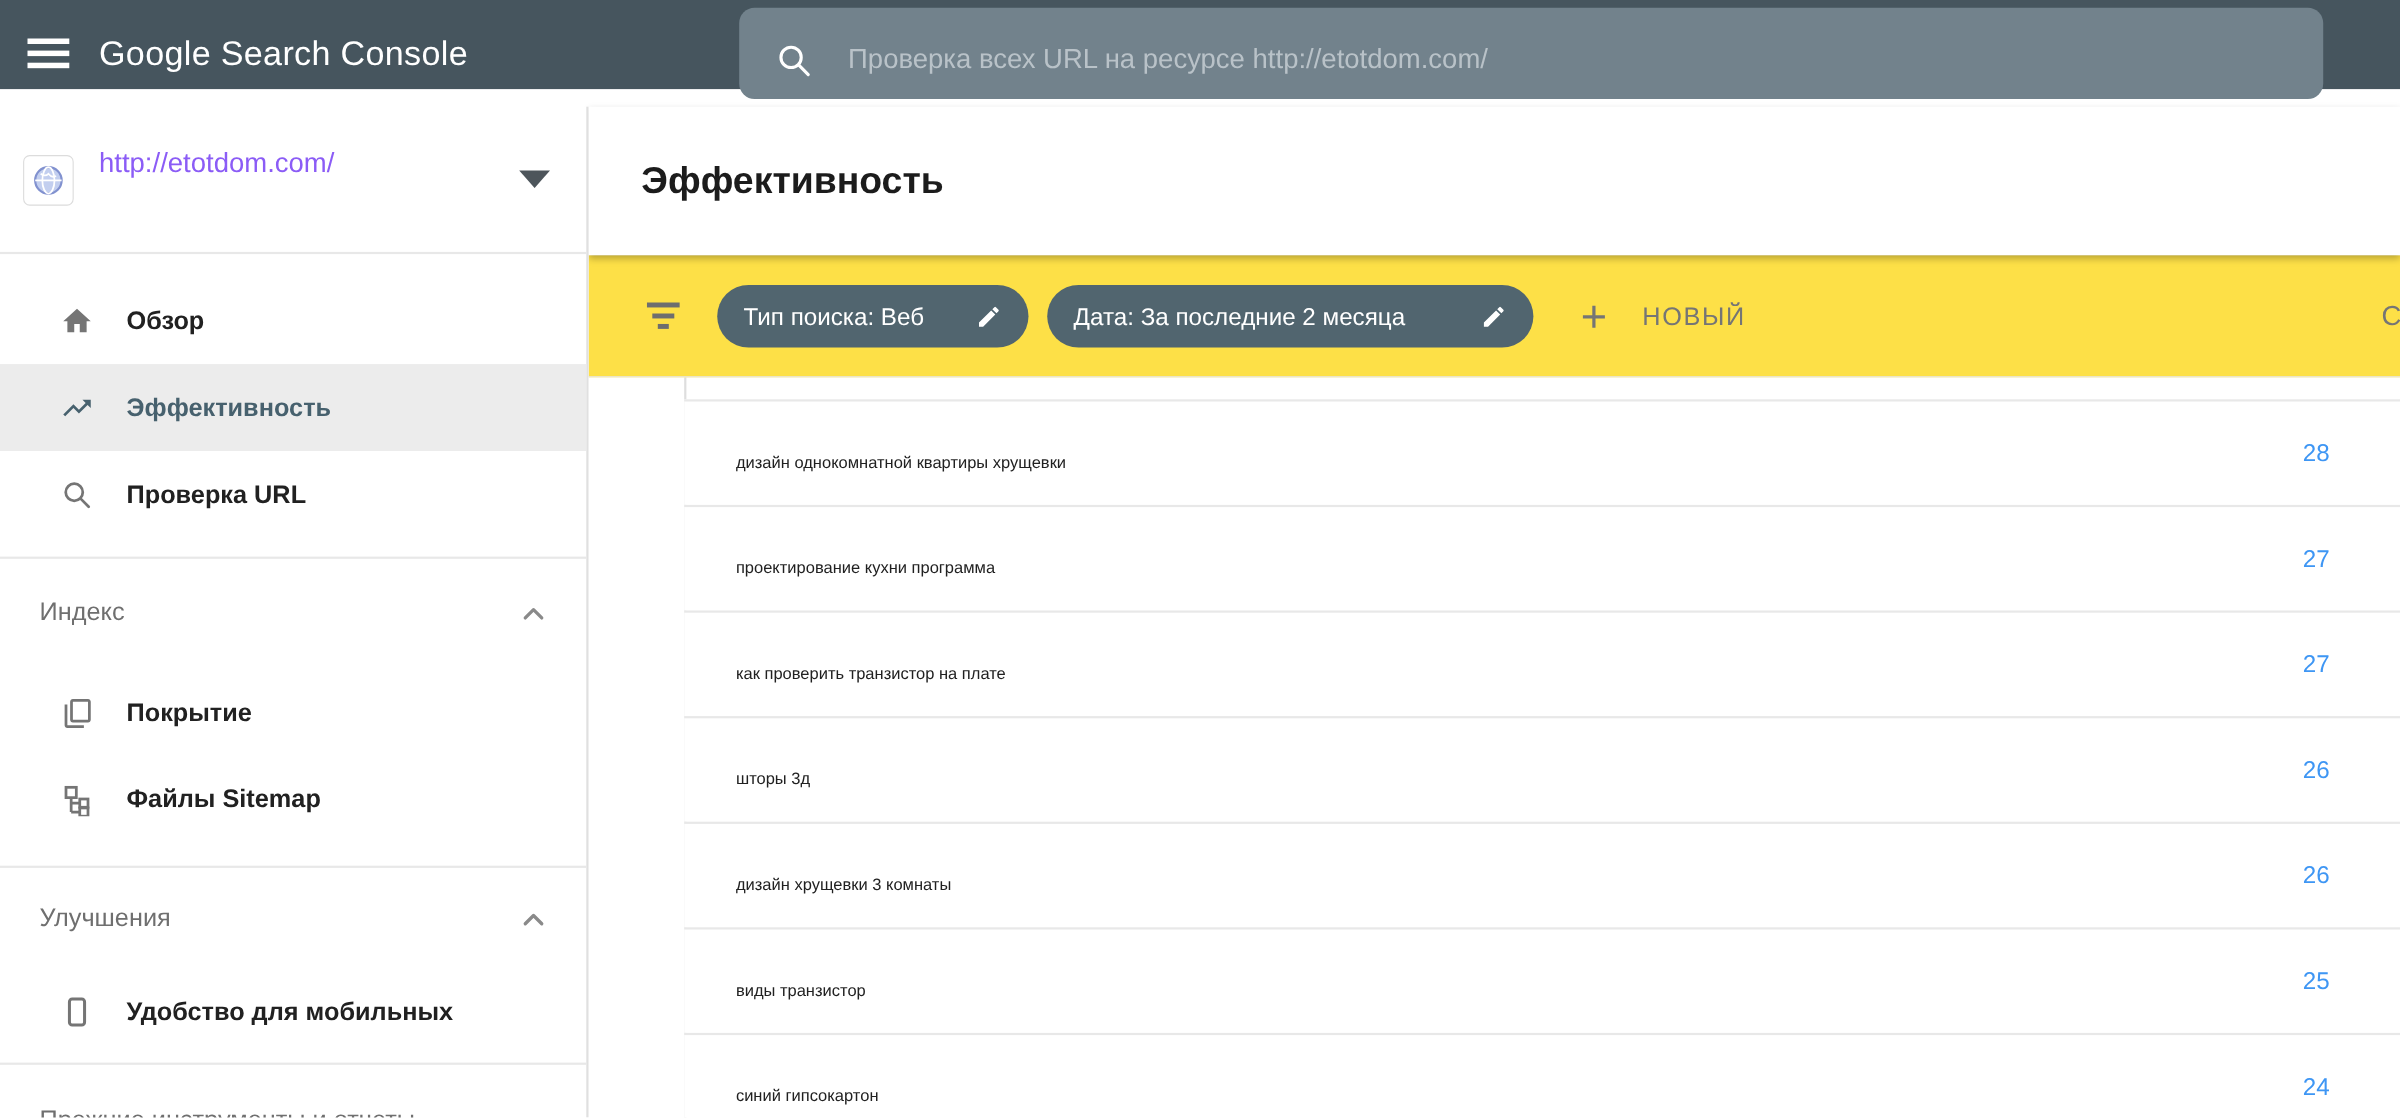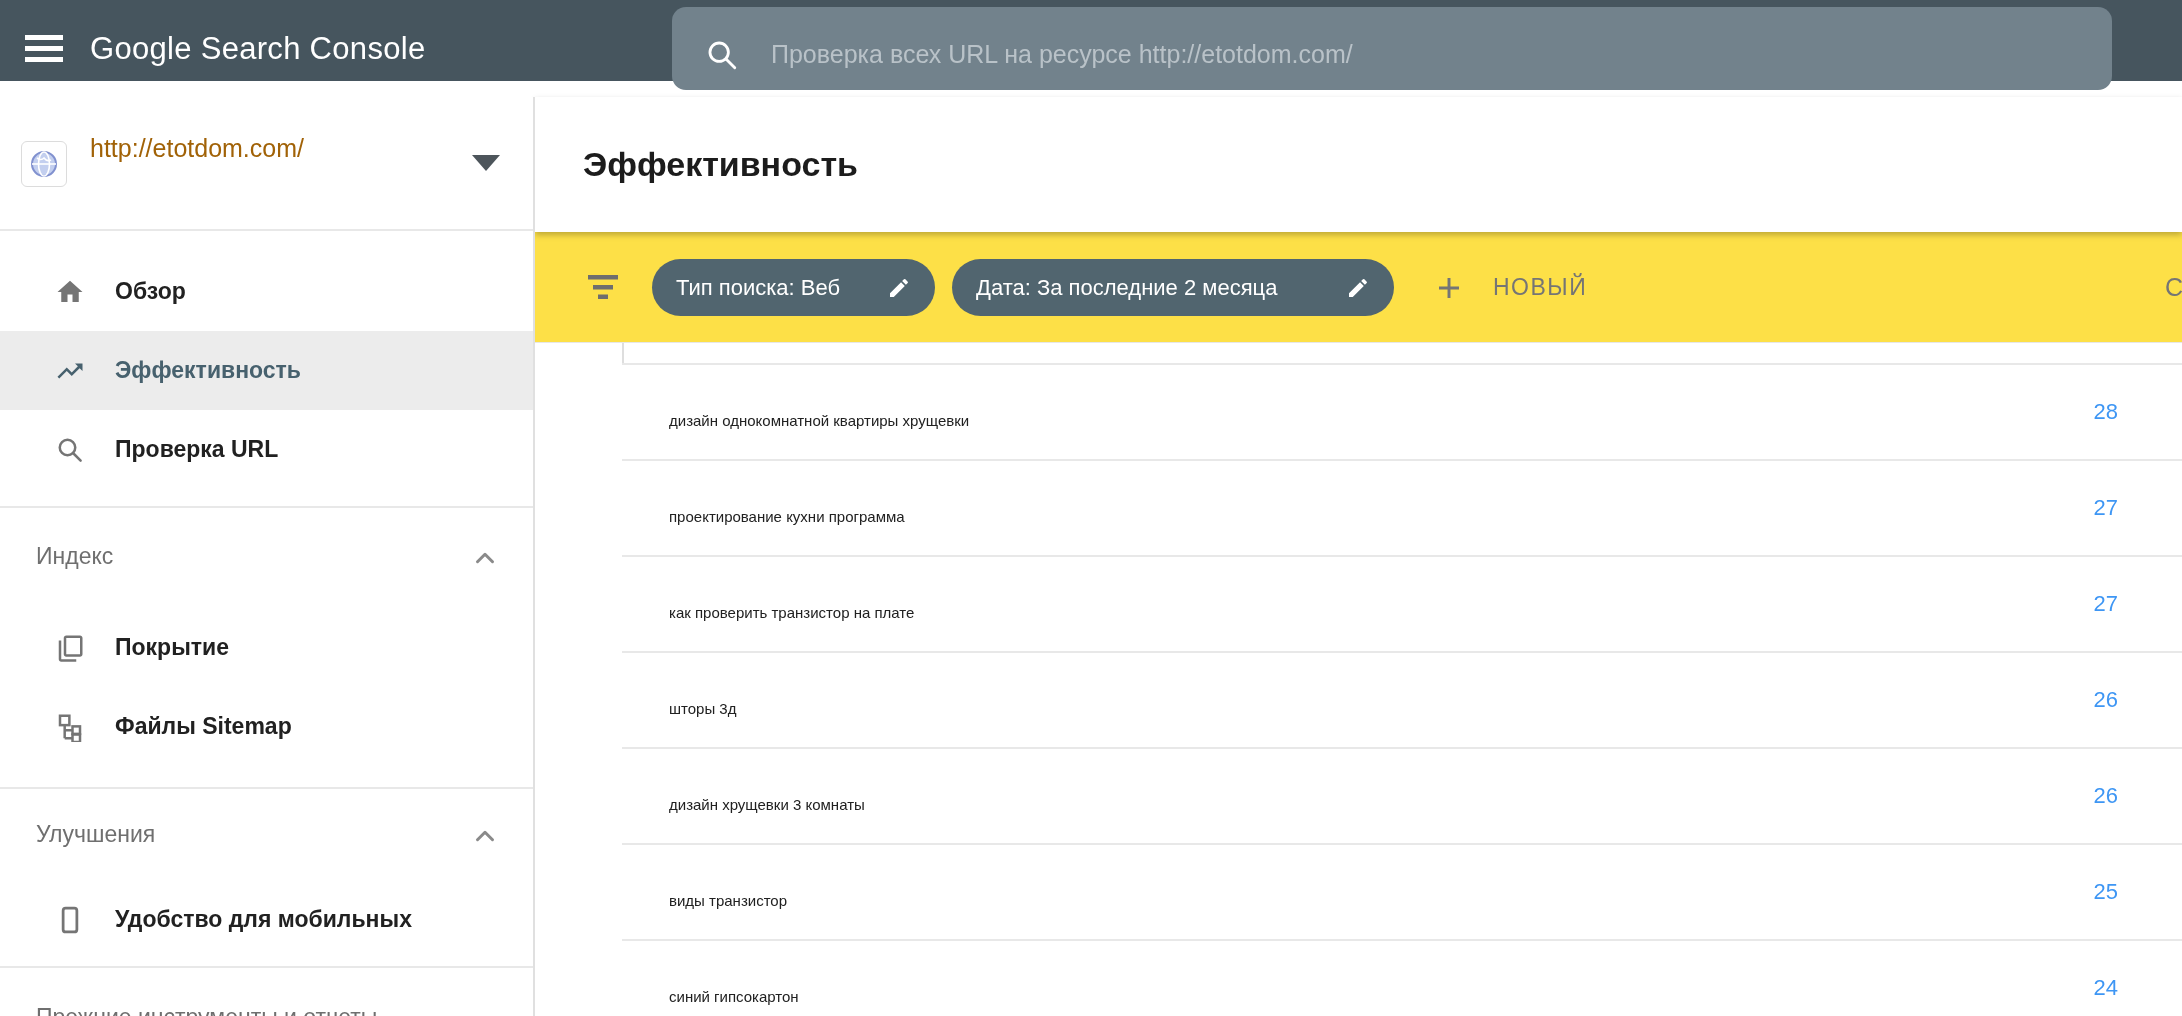--- a/index.html
+++ b/index.html
@@ -18,21 +18,21 @@
   .logo{left:90px;top:0;height:97px;display:flex;align-items:center;color:#ffffff;font-size:31px;letter-spacing:.3px;white-space:nowrap;}
   .searchbox{left:672px;top:7px;width:1440px;height:83px;background:#72828c;border-radius:14px;display:flex;align-items:center;padding:12px 0 0 33px;box-sizing:border-box;}
   .searchbox svg{flex:0 0 auto;margin-right:30px;}
   .searchbox input{flex:1;background:transparent;border:none;outline:none;color:#eef2f4;font-size:25px;font-family:inherit;}
   .searchbox input::placeholder{color:#b9c2c8;opacity:1;}
 
   
   .sidebar{left:0;top:97px;width:533px;height:919px;background:#ffffff;border-right:2px solid #e0e0e0;z-index:5;box-sizing:content-box;}
   .property{position:absolute;left:0;top:0;width:533px;height:134px;border-bottom:2px solid #e8e8e8;box-sizing:border-box;cursor:pointer;}
   .favtile{position:absolute;left:21px;top:44px;width:46px;height:46px;border:1px solid #dcdcdc;border-radius:6px;display:flex;align-items:center;justify-content:center;box-sizing:border-box;background:#fff;}
-  .property .purl{position:absolute;left:90px;top:0;height:102px;display:flex;align-items:center;font-size:25px;color:#a16207;}
+  .property .purl{position:absolute;left:90px;top:0;height:102px;display:flex;align-items:center;font-size:25px;color:#8b5cf6;}
   .caret-down{position:absolute;left:472px;top:58px;width:0;height:0;border-left:14px solid transparent;border-right:14px solid transparent;border-top:16px solid #4d555b;}
   .nav-item{position:absolute;left:0;width:533px;height:79px;display:flex;align-items:center;padding-left:55px;box-sizing:border-box;color:#212121;cursor:pointer;}
   .nav-item .nicon{width:30px;height:30px;margin-right:30px;color:#757575;flex:0 0 auto;display:flex;align-items:center;justify-content:center;}
   .nav-item .nlabel{font-size:23px;font-weight:600;}
   .nav-item.selected{background:#ececec;color:#47616e;}
   .nav-item.selected .nicon{color:#47616e;}
   .sdivider{position:absolute;left:0;width:533px;height:2px;background:#e8e8e8;}
   .shead{position:absolute;left:36px;font-size:23px;color:#6f6f6f;white-space:nowrap;}
   .chev{position:absolute;left:470px;width:30px;height:30px;color:#8a8a8a;cursor:pointer;}
 

